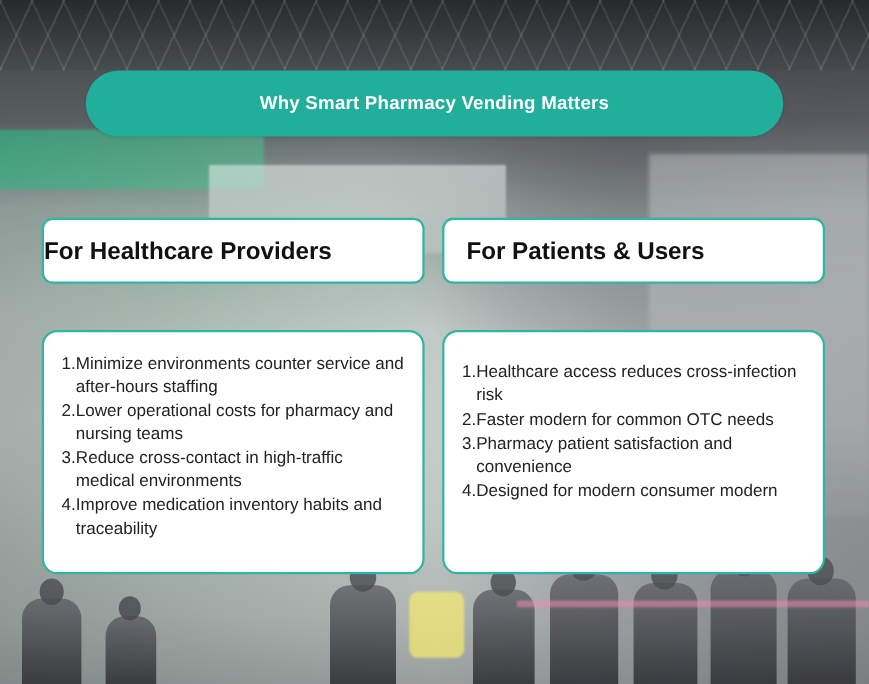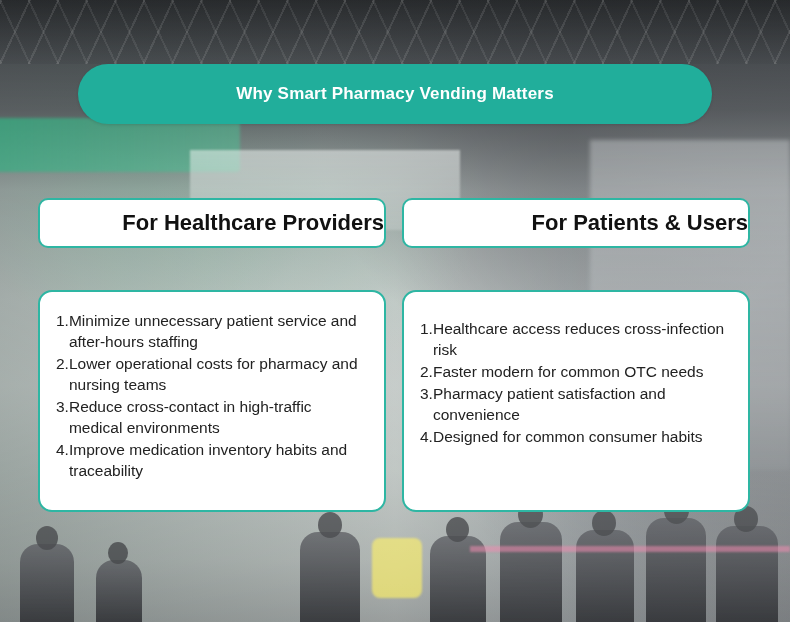--- a/index.html
+++ b/index.html
@@ -123,27 +123,27 @@
   }
 
   .col {
     position: absolute;
     top: 198px;
   }
   .col-left { left: 38px; width: 350px; }
   .col-right { left: 402px; width: 350px; }
 
   .head-box {
-    height: 50px;
+    height: 60px;
     background: #ffffff;
     border: 2px solid #2eb6a3;
     border-radius: 10px;
     display: flex;
     align-items: center;
-    justify-content: flex-end;
+    justify-content: flex-start;
     box-sizing: border-box;
   }
   .col-left .head-box { width: 348px; }
   .col-right .head-box { width: 348px; padding-left: 20px; }
   .head-box .head-text {
     color: #111111;
     font-size: 22px;
     font-weight: bold;
     white-space: nowrap;
   }
@@ -222,21 +222,21 @@
     </div>
 
     <div class="col col-left">
       <div class="head-box">
         <span class="head-text">For Healthcare Providers</span>
       </div>
       <div class="body-box">
         <ul class="item-list">
           <li class="item">
             <span class="num">1.</span>
-            <span class="txt">Minimize unnecessary patient service and after-hours staffing</span>
+            <span class="txt">Minimize environments counter service and after-hours staffing</span>
           </li>
           <li class="item">
             <span class="num">2.</span>
             <span class="txt">Lower operational costs for pharmacy and nursing teams</span>
           </li>
           <li class="item">
             <span class="num">3.</span>
             <span class="txt">Reduce cross-contact in high-traffic medical environments</span>
           </li>
           <li class="item">
@@ -260,20 +260,20 @@
           <li class="item">
             <span class="num">2.</span>
             <span class="txt">Faster modern for common OTC needs</span>
           </li>
           <li class="item">
             <span class="num">3.</span>
             <span class="txt">Pharmacy patient satisfaction and convenience</span>
           </li>
           <li class="item">
             <span class="num">4.</span>
-            <span class="txt">Designed for common consumer habits</span>
+            <span class="txt">Designed for modern consumer modern</span>
           </li>
         </ul>
       </div>
     </div>
 
   </div>
 </div>
 
 </body></html>

